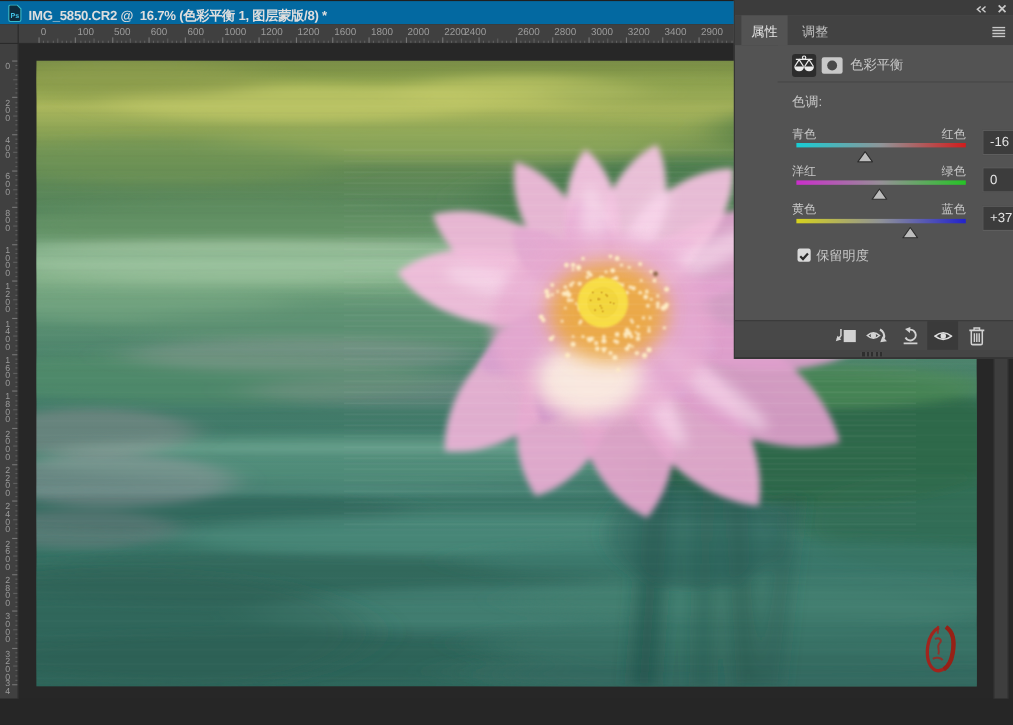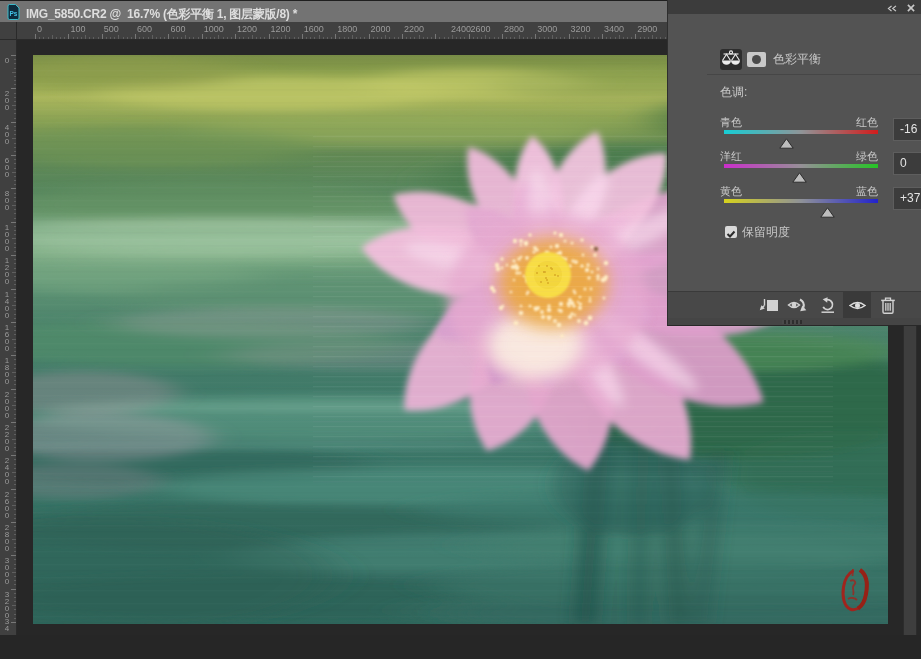--- a/index.html
+++ b/index.html
@@ -1,21 +1,21 @@
 <!DOCTYPE html>
 <html><head>
 <meta charset="utf-8">
 <style>
 * { margin:0; padding:0; box-sizing:border-box; }
 html,body { width:921px; height:659px; overflow:hidden; background:#262626;
   font-family:"Liberation Sans", sans-serif; }
 #app { position:relative; width:921px; height:659px; background:#262626; overflow:hidden; }
 .abs { position:absolute; }
 
-#titlebar { left:0; top:0; width:921px; height:22px; background:#737373;
+#titlebar { left:0; top:0; width:921px; height:22px; background:#0369a1;
   border-top:1px solid #1f1f1f; }
 #psicon { position:absolute; left:7px; top:3px; width:13px; height:16px; }
 #title { left:26px; top:5px; color:#dedede; font-size:12px; font-weight:bold;
   letter-spacing:-0.25px; white-space:nowrap; }
 
 #hruler { left:17px; top:22px; width:904px; height:18px; background:#404040;
   border-bottom:1px solid #2a2a2a; overflow:hidden; }
 #corner { left:0; top:22px; width:17px; height:18px; background:#404040;
   border-right:1px solid #2a2a2a; border-bottom:1px solid #2a2a2a; }
 #vruler { left:0; top:40px; width:17px; height:595px; background:#404040;
@@ -476,21 +476,21 @@
 <div class="htick" style="left:384.9px;height:5px"></div>
 <div class="hnum" style="left:386.9px">2200</div>
 <div class="htick" style="left:389.0px;height:2px;background:#5f5f5f"></div>
 <div class="htick" style="left:393.2px;height:2px;background:#5f5f5f"></div>
 <div class="htick" style="left:397.4px;height:2px;background:#5f5f5f"></div>
 <div class="htick" style="left:401.5px;height:4px;background:#5f5f5f"></div>
 <div class="htick" style="left:405.7px;height:2px;background:#5f5f5f"></div>
 <div class="htick" style="left:409.9px;height:2px;background:#5f5f5f"></div>
 <div class="htick" style="left:414.0px;height:2px;background:#5f5f5f"></div>
 <div class="htick" style="left:418.2px;height:5px"></div>
-<div class="hnum" style="left:434px">2400</div>
+<div class="hnum" style="left:405px">2400</div>
 <div class="htick" style="left:422.4px;height:2px;background:#5f5f5f"></div>
 <div class="htick" style="left:426.5px;height:2px;background:#5f5f5f"></div>
 <div class="htick" style="left:430.7px;height:2px;background:#5f5f5f"></div>
 <div class="htick" style="left:434.9px;height:4px;background:#5f5f5f"></div>
 <div class="htick" style="left:439.0px;height:2px;background:#5f5f5f"></div>
 <div class="htick" style="left:443.2px;height:2px;background:#5f5f5f"></div>
 <div class="htick" style="left:447.4px;height:2px;background:#5f5f5f"></div>
 <div class="htick" style="left:451.6px;height:5px"></div>
 <div class="hnum" style="left:453.6px">2600</div>
 <div class="htick" style="left:455.7px;height:2px;background:#5f5f5f"></div>
@@ -771,20 +771,27 @@
 
   <div class="abs" id="panel">
     <div id="ptop">
         <svg style="position:absolute;right:24px;top:5px" width="10" height="7" viewBox="0 0 11 8">
 <path d="M5 1 L1.5 4 L5 7 M10 1 L6.5 4 L10 7" fill="none" stroke="#c9c9c9" stroke-width="1.5"></path>
 </svg>
 <svg style="position:absolute;right:6px;top:4px" width="8" height="8" viewBox="0 0 9 9">
 <path d="M1 1 L8 8 M8 1 L1 8" stroke="#c9c9c9" stroke-width="1.8"></path>
 </svg>
 </div>
+    <div id="ptabs">
+      <div class="tab" id="tab1">属性</div>
+      <div class="tab" id="tab2">调整</div>
+      <svg style="position:absolute;right:7px;top:10px" width="12" height="10" viewBox="0 0 12 10">
+      <path d="M0 1 H12 M0 3.7 H12 M0 6.4 H12 M0 9.1 H12" stroke="#c9c9c9" stroke-width="1.3"></path>
+        </svg>
+    </div>
     <div id="pcontent">
         <div style="position:absolute;left:13px;top:8px;width:22px;height:21px;background:#2d2d2d;border-radius:3px"><svg width="22" height="21" viewBox="0 0 22 21">
             <g stroke="#ececec" stroke-width="1.1" fill="none">
 <line x1="3.5" y1="5" x2="18.5" y2="5"></line>
 <circle cx="11" cy="3.4" r="1.5"></circle>
 <path d="M2.5 11.5 L6.5 5.2 L10.5 11.5"></path>
 <path d="M11.5 11.5 L15.5 5.2 L19.5 11.5"></path>
 </g>
 <path d="M2 11.5 a4.5 4.3 0 0 0 9 0 Z" fill="#ececec"></path>
 <path d="M11 11.5 a4.5 4.3 0 0 0 9 0 Z" fill="#ececec"></path>

